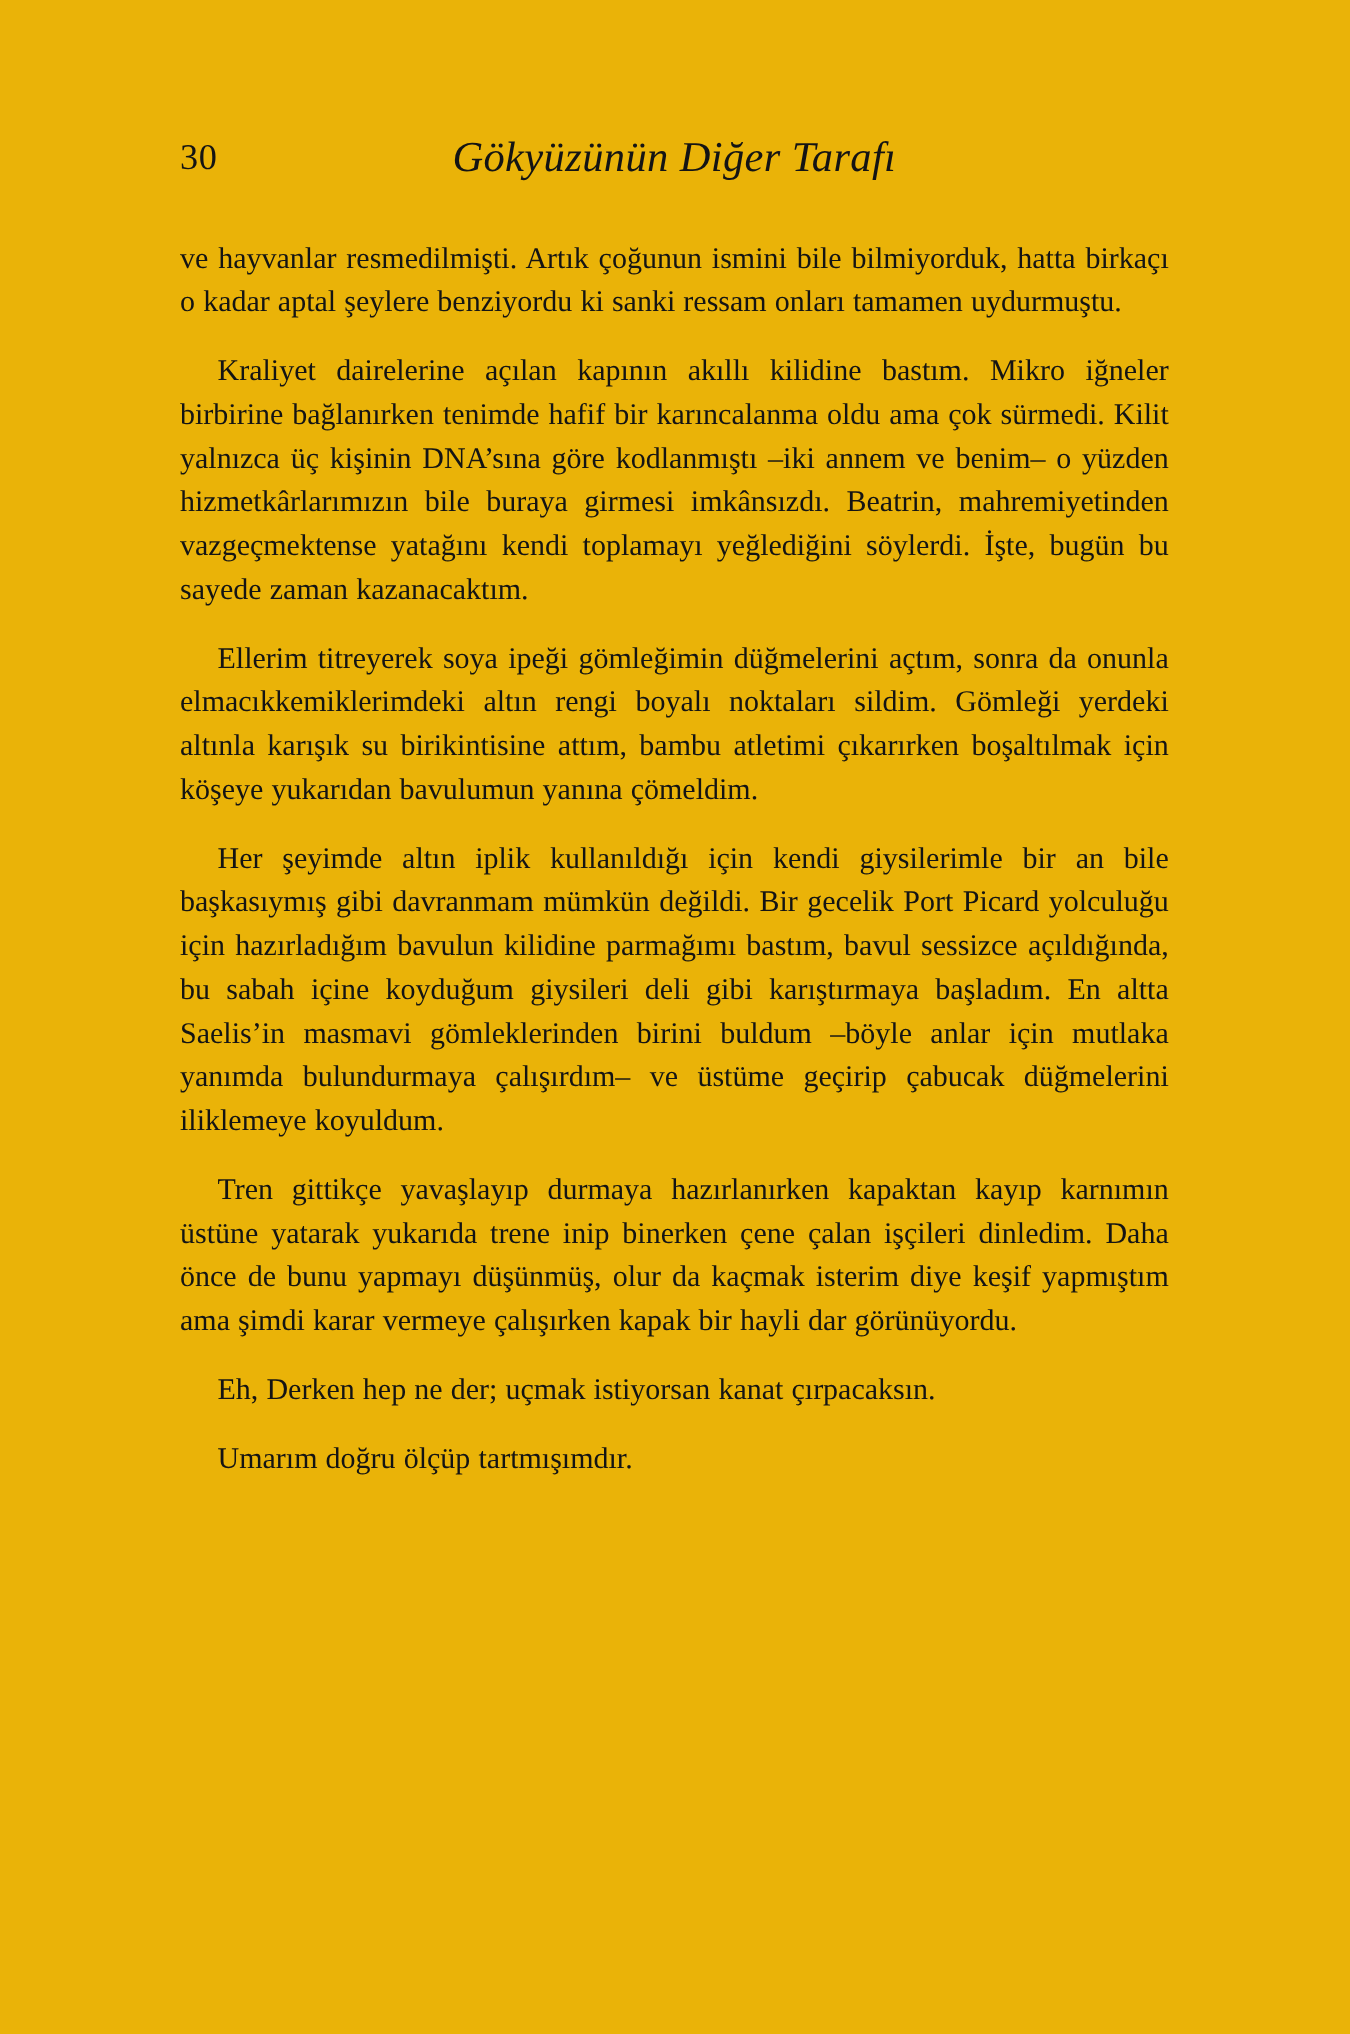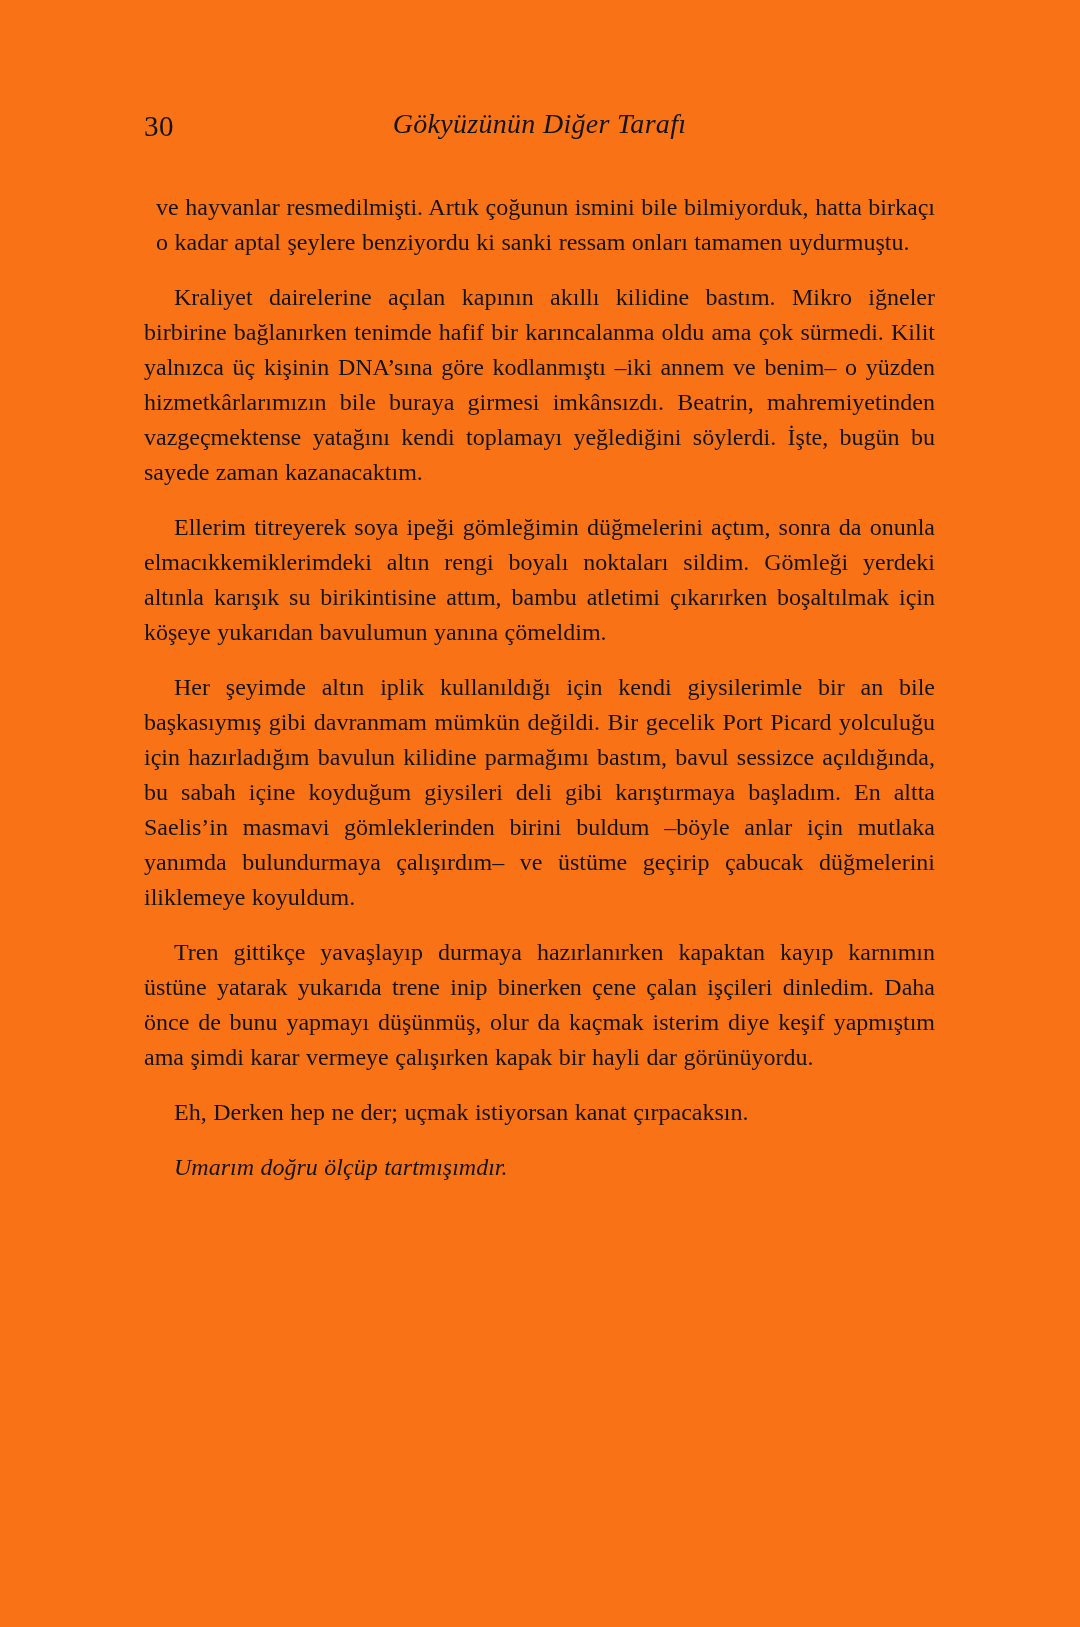--- a/index.html
+++ b/index.html
@@ -11,64 +11,62 @@
     height: 1627px;
     background: #fcfcfa;
     font-family: "Liberation Serif", "DejaVu Serif", serif;
     color: #141414;
     overflow: hidden;
   }
   .page {
     position: relative;
     width: 1080px;
     height: 1627px;
-    background: #f97316;
+    background: #eab308;
   }
   .page-header {
     position: absolute;
     top: 108px;
     left: 144px;
     right: 145px;
     height: 44px;
   }
   .page-number {
     position: absolute;
     left: 0;
     top: 2px;
     font-size: 29px;
     letter-spacing: 0.5px;
   }
   .running-title {
     display: block;
     text-align: center;
     font-style: italic;
-    font-size: 28px;
+    font-size: 34px;
     letter-spacing: 0.3px;
   }
   .body-text {
     position: absolute;
     top: 190px;
     left: 144px;
     width: 791px;
     font-size: 24px;
     line-height: 35px;
   }
   .body-text p {
     margin: 0 0 20px 0;
     text-align: justify;
     text-indent: 30px;
     hyphens: none;
     word-spacing: 0.5px;
   }
   .body-text p.no-indent {
     text-indent: 0;
-    margin-left: 12px;
   }
   .body-text p.italic {
-    font-style: italic;
   }
 </style>
 </head>
 <body>
 
 <div class="page">
   <div class="page-header">
     <span class="page-number">30</span>
     <span class="running-title">Gökyüzünün Diğer Tarafı</span>
   </div>

